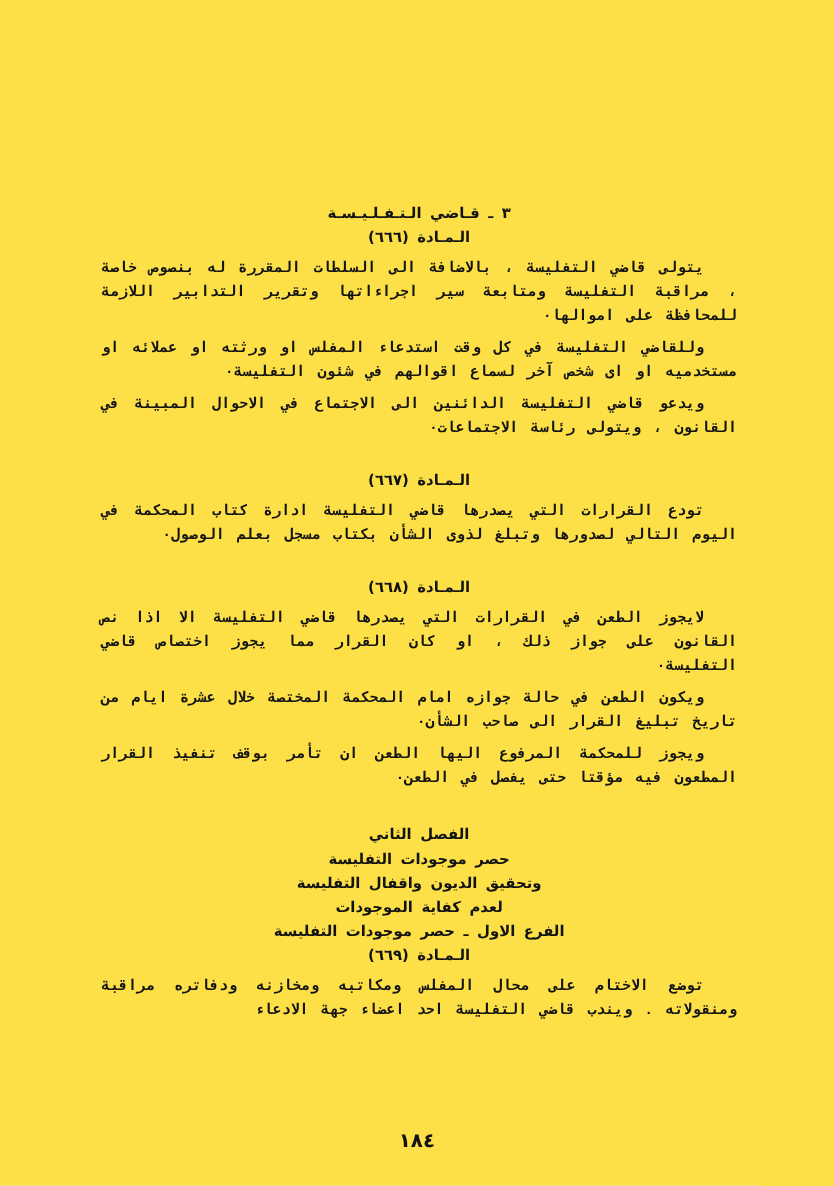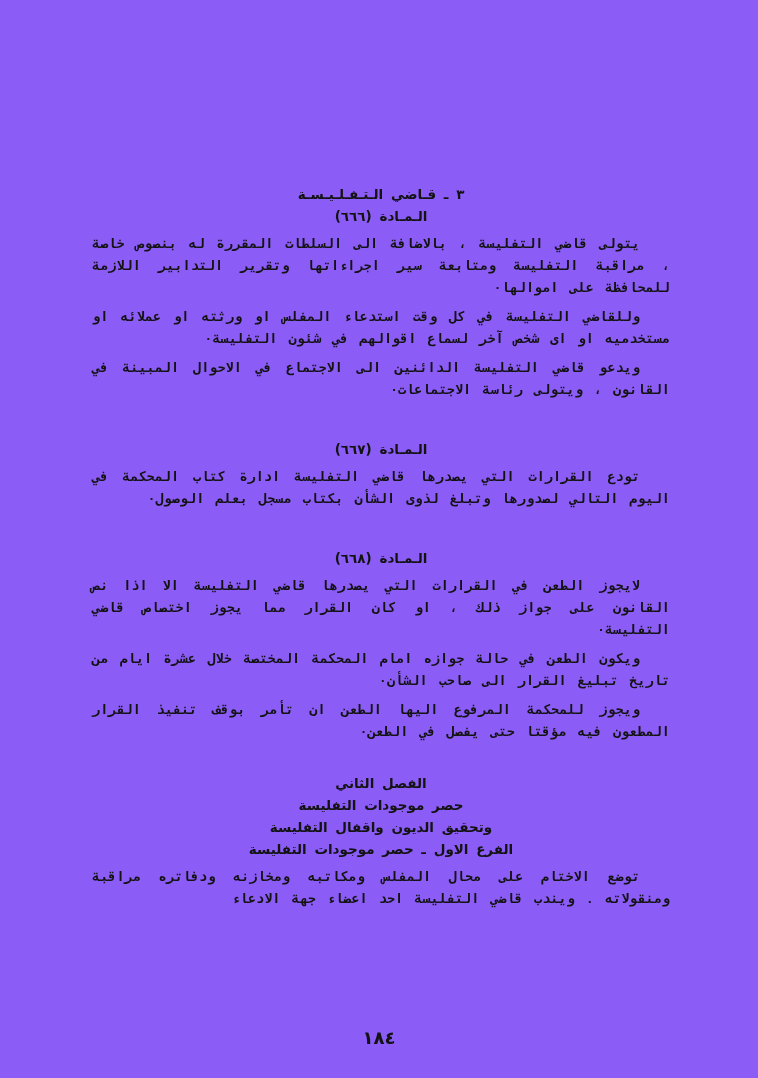--- a/index.html
+++ b/index.html
@@ -5,21 +5,21 @@
   html, body {
     margin: 0;
     padding: 0;
     background: #e8e8e8;
   }
   .page {
     position: relative;
     width: 758px;
     height: 1078px;
     margin: 0 auto;
-    background: #8b5cf6;
+    background: #fde047;
     color: #131313;
     font-family: "DejaVu Sans", sans-serif;
     overflow: hidden;
   }
   .content {
     position: absolute;
     top: 183px;
     right: 88px;
     left: 92px;
     direction: rtl;
@@ -31,21 +31,21 @@
   .block { margin: 0; }
   .center {
     text-align: center;
   }
   .para {
     text-align: justify;
     text-indent: 30px;
     margin-top: 7px;
     font-family: Liberation Mono, monospace;
   }
-  .mt-article { margin-top: 36px; }
+  .mt-article { margin-top: 24px; }
   .mt-chapter { margin-top: 28px; }
   .mt-branch  { }
   .page-number {
     position: absolute;
     bottom: 30px;
     left: 0;
     right: 0;
     text-align: center;
     direction: rtl;
     font-size: 18px;
@@ -70,20 +70,22 @@
     <p class="block para">تودع القرارات التي يصدرها قاضي التفليسة ادارة كتاب المحكمة في اليوم التالي لصدورها وتبلغ لذوى الشأن بكتاب مسجل بعلم الوصول·</p>
 
     <div class="block center mt-article">الـمـادة (٦٦٨)</div>
     <p class="block para">لايجوز الطعن في القرارات التي يصدرها قاضي التفليسة الا اذا نص القانون على جواز ذلك ، او كان القرار مما يجوز اختصاص قاضي التفليسة·</p>
     <p class="block para">ويكون الطعن في حالة جوازه امام المحكمة المختصة خلال عشرة ايام من تاريخ تبليغ القرار الى صاحب الشأن·</p>
     <p class="block para">ويجوز للمحكمة المرفوع اليها الطعن ان تأمر بوقف تنفيذ القرار المطعون فيه مؤقتا حتى يفصل في الطعن·</p>
 
     <div class="block center mt-chapter">الفصل الثاني</div>
     <div class="block center">حصر موجودات التفليسة</div>
     <div class="block center">وتحقيق الديون واقفال التفليسة</div>
+    <div class="block center">لعدم كفاية الموجودات</div>
 
     <div class="block center mt-branch">الفرع الاول ـ حصر موجودات التفليسة</div>
+    <div class="block center">الـمـادة (٦٦٩)</div>
     <p class="block para">توضع الاختام على محال المفلس ومكاتبه ومخازنه ودفاتره مراقبة ومنقولاته . ويندب قاضي التفليسة احد اعضاء جهة الادعاء</p>
 
   </div>
 
   <div class="page-number">١٨٤</div>
 </div>
 
 </body></html>

